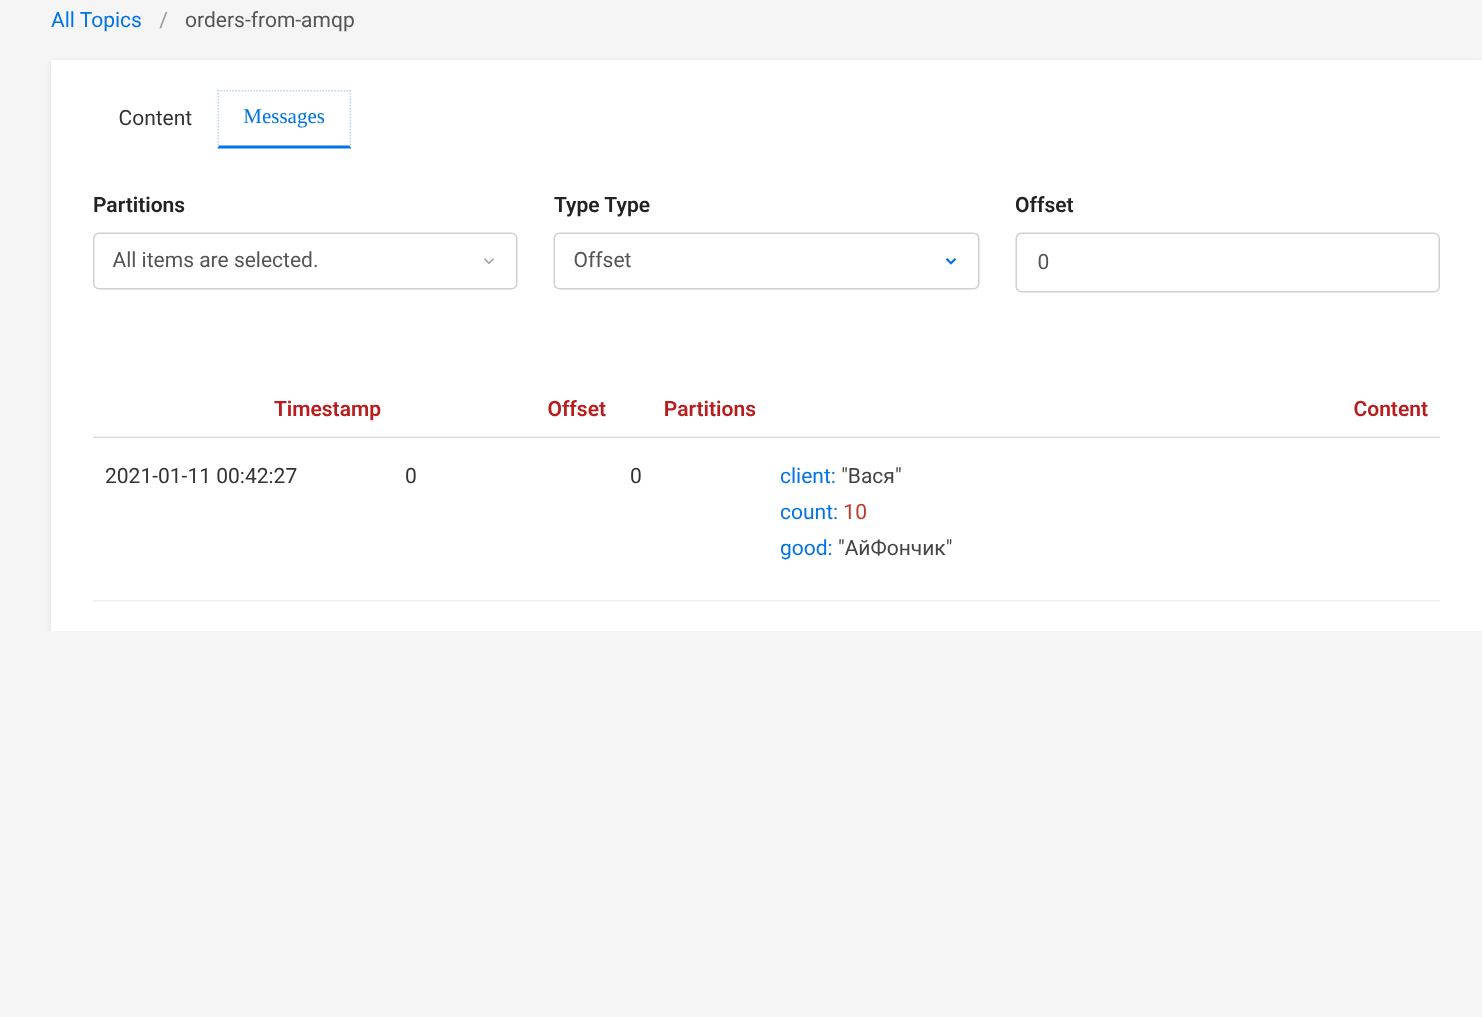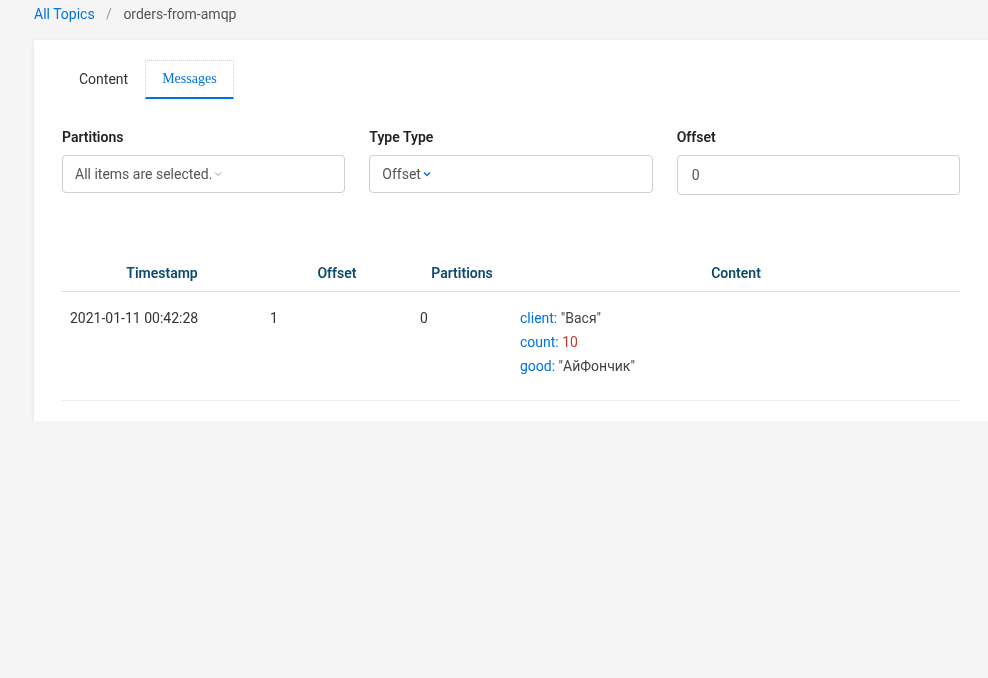--- a/index.html
+++ b/index.html
@@ -54,42 +54,42 @@
     margin-bottom: 10px;
   }
   .select-box, .input-box {
     border: 1px solid #d0d0d0;
     border-radius: 4px;
     padding: 10px 12px;
     width: 100%;
     font-size: 14px;
     background: #fff;
     display: flex;
-    justify-content: flex-start;
+    justify-content: space-between;
     align-items: center;
     color: #555;
   }
   .chevron {
     width: 12px; height: 12px;
     color: #999;
   }
   .chevron.blue { color: #0073e6; }
   .input-box input {
     border: none; outline: none; width: 100%; font-size: 14px; color: #555;
     font-family: inherit;
   }
   table {
     width: calc(100% - 56px);
     margin: 60px 28px 0 28px;
     border-collapse: collapse;
   }
   th {
-    text-align: center;
+    text-align: right;
     font-weight: 600;
-    color: #0c4a6e;
+    color: #b91c1c;
     padding: 10px 8px;
     border-bottom: 1px solid #ddd;
     font-size: 14px;
   }
   td {
     vertical-align: top;
     padding: 18px 8px;
     border-bottom: 1px solid #eee;
     font-size: 14px;
     color: #333;
@@ -149,22 +149,22 @@
     <thead>
       <tr>
         <th class="col-ts">Timestamp</th>
         <th class="col-off">Offset</th>
         <th class="col-part">Partitions</th>
         <th>Content</th>
       </tr>
     </thead>
     <tbody id="tbody">
         <tr>
-          <td>2021-01-11 00:42:28</td>
-          <td>1</td>
+          <td>2021-01-11 00:42:27</td>
+          <td>0</td>
           <td>0</td>
           <td>
             <div class="json-line"><span class="json-key">client:</span> <span class="json-str">"Вася"</span></div>
             <div class="json-line"><span class="json-key">count:</span> <span class="json-num">10</span></div>
             <div class="json-line"><span class="json-key">good:</span> <span class="json-str">"АйФончик"</span></div>
           </td>
         </tr>
       </tbody>
   </table>
 

